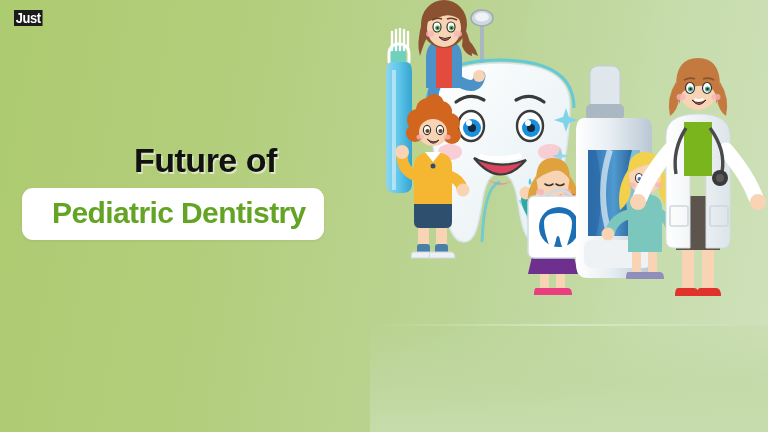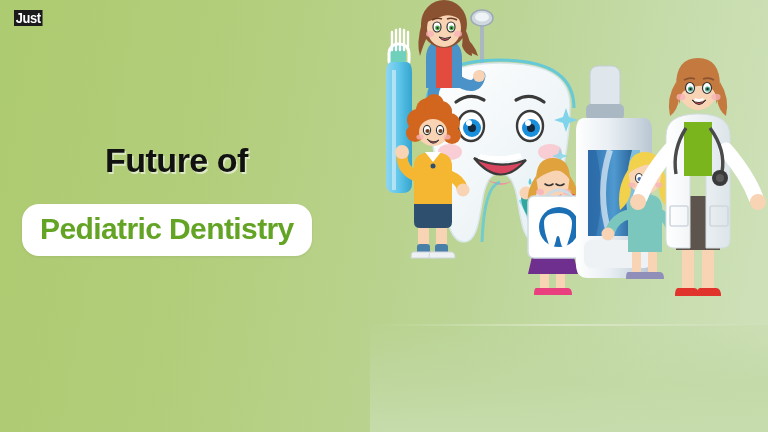--- a/index.html
+++ b/index.html
@@ -33,27 +33,27 @@
     margin-left:-2px;position:relative;
   }
   .logo-dot{
     position:absolute;width:5px;height:5px;border-radius:50%;
     background:#e0332c;left:23px;top:2px;
   }
   
   #headline{position:absolute;left:22px;top:140px;width:330px;}
   .title-line1{
     font-size:34px;font-weight:bold;color:#111;letter-spacing:-0.5px;
-    margin-left:83px;line-height:40px;
+    margin-left:112px;line-height:40px;
     text-shadow:1.5px 1.5px 0 rgba(255,255,255,.55);
     font-family:"Liberation Sans",sans-serif;
   }
   #title-box{
-    margin-top:24px;background:#ffffff;border-radius:17px;
-    padding:9px 18px 11px 18px;display:inline-block;
+    margin-top:8px;background:#ffffff;border-radius:11px;
+    padding:9px 18px 11px 30px;display:inline-block;
     box-shadow:0 1px 3px rgba(0,0,0,.07);
   }
   .title-line2{
     font-size:30px;font-weight:bold;color:#63a425;letter-spacing:-0.6px;
     line-height:32px;white-space:nowrap;
     font-family:"Liberation Sans",sans-serif;
   }
   
   #art{position:absolute;left:370px;top:0;width:398px;height:432px;}
   #art svg{display:block;}

